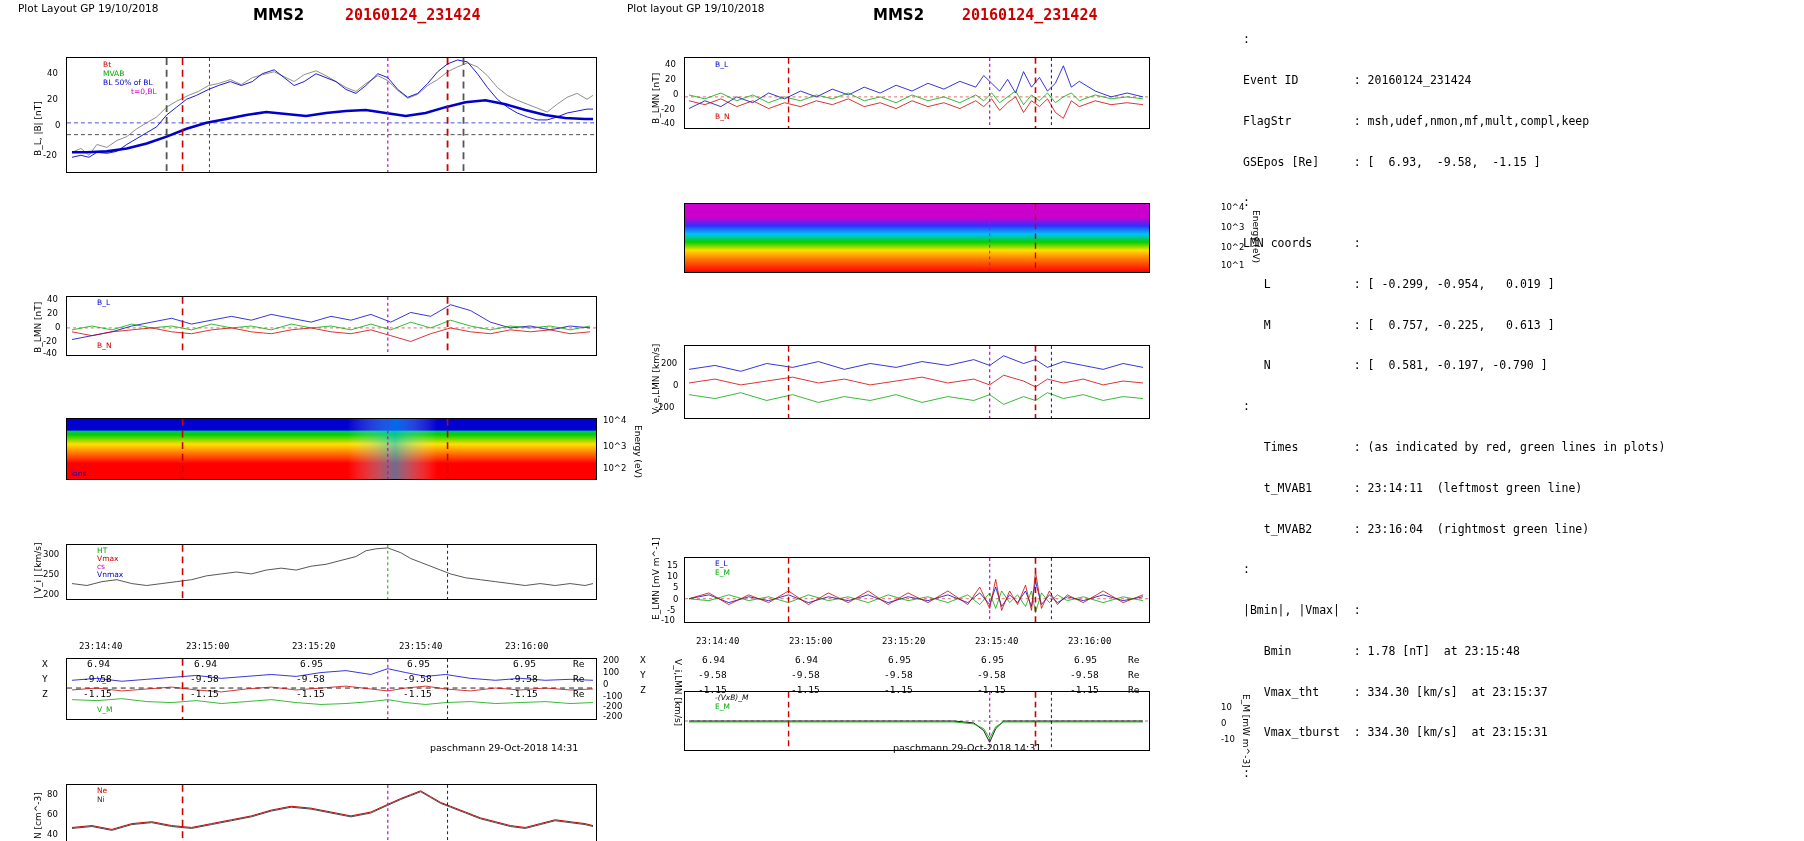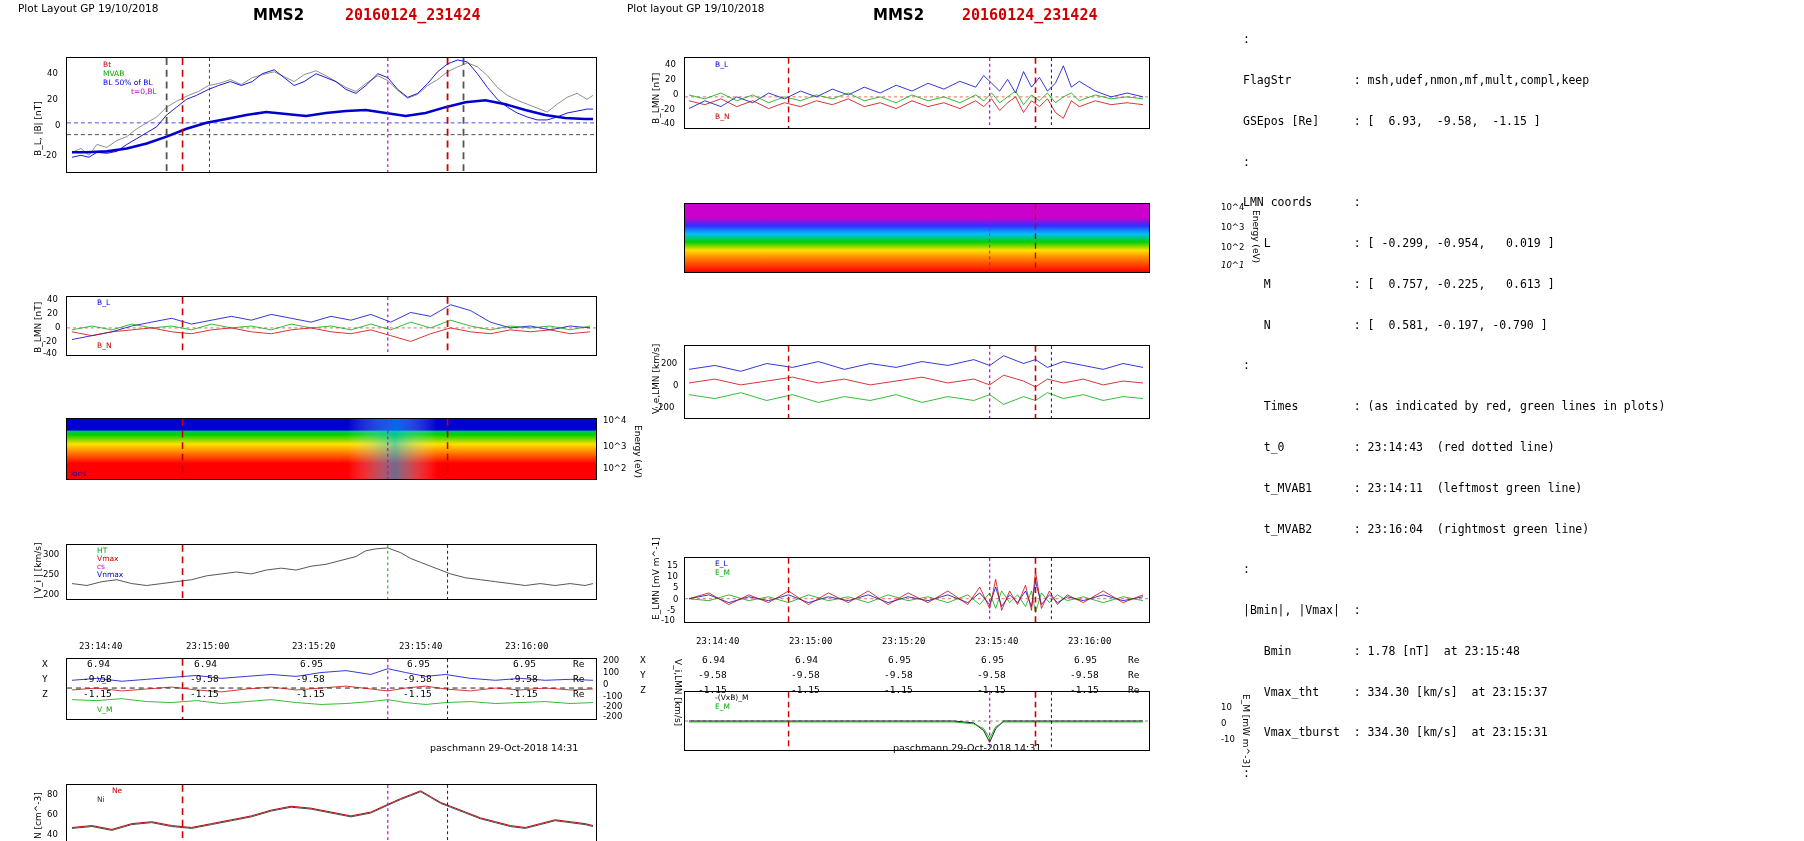--- a/index.html
+++ b/index.html
@@ -161,21 +161,21 @@
         <polyline fill="none" stroke="#cc0000" stroke-width="1" points="5,44 25,42 45,46 65,40 85,38 105,42 125,44 145,40 165,36 185,32 205,26 225,22 245,24 265,28 285,32 305,28 322,20 335,14 345,10 355,6 365,12 375,18 385,22 400,28 415,34 430,38 445,42 460,44 475,40 490,36 505,38 520,40 528,42"></polyline>
         <polyline fill="none" stroke="#303030" stroke-width="0.9" points="5,45 25,43 45,47 65,41 85,39 105,43 125,45 145,41 165,37 185,33 205,27 225,23 245,25 265,29 285,33 305,29 322,21 335,15 345,11 355,7 365,13 375,19 385,23 400,29 415,35 430,39 445,43 460,45 475,41 490,37 505,39 520,41 528,43"></polyline>
         <line x1="116" y1="0" x2="116" y2="58" stroke="#cc0000" stroke-width="1.6" stroke-dasharray="7,5"></line>
         <line x1="322" y1="0" x2="322" y2="58" stroke="#cc00cc" stroke-width="1.2" stroke-dasharray="3,3"></line>
         <line x1="382" y1="0" x2="382" y2="58" stroke="#0000cc" stroke-width="1" stroke-dasharray="3,3"></line>
       </svg>
       <div class="ylab ylabL" style="top:4px;height:50px;">N [cm^-3]</div>
       <div class="ticklab" style="left:-20px;top:4px;">80</div>
       <div class="ticklab" style="left:-20px;top:24px;">60</div>
       <div class="ticklab" style="left:-20px;top:44px;">40</div>
-      <div class="leg" style="left:45px;top:1px;color:#cc0000;">Ne</div>
+      <div class="leg" style="left:30px;top:1px;color:#cc0000;">Ne</div>
       <div class="leg" style="left:30px;top:10px;color:#303030;">Ni</div>
     </div>
 
     <div class="xlabrow" style="left:79px;top:641px;">23:14:40</div>
     <div class="xlabrow" style="left:186px;top:641px;">23:15:00</div>
     <div class="xlabrow" style="left:292px;top:641px;">23:15:20</div>
     <div class="xlabrow" style="left:399px;top:641px;">23:15:40</div>
     <div class="xlabrow" style="left:505px;top:641px;">23:16:00</div>
 
     <div>
@@ -249,21 +249,21 @@
             <stop offset="100%" stop-color="#ff0000"></stop>
           </linearGradient>
         </defs>
         <rect x="0" y="0" width="466" height="70" fill="url(#elY)"></rect>
         <line x1="306" y1="0" x2="306" y2="70" stroke="#cc00cc" stroke-width="1" stroke-dasharray="3,3"></line>
         <line x1="352" y1="0" x2="352" y2="70" stroke="#cc0000" stroke-width="1.4" stroke-dasharray="6,4"></line>
       </svg>
       <div class="ticklab" style="left:536px;top:-2px;">10^4</div>
       <div class="ticklab" style="left:536px;top:18px;">10^3</div>
       <div class="ticklab" style="left:536px;top:38px;">10^2</div>
-      <div class="ticklab" style="left:536px;top:56px;font-style:italic;">10^1</div>
+      <div class="ticklab" style="left:536px;top:56px;">10^1</div>
       <div class="ylab" style="left:566px;top:6px;writing-mode:vertical-rl;height:58px;">Energy (eV)</div>
     </div>
 
     <div class="plotbox" style="left:66px;top:173px;width:466px;height:74px;">
       <svg viewBox="0 0 466 74" preserveAspectRatio="none">
         <polyline fill="none" stroke="#0000cc" stroke-width="0.8" points="4,24 30,20 56,26 82,18 108,22 134,16 160,24 186,18 212,22 238,16 264,20 290,14 306,20 320,10 340,18 352,14 364,22 380,16 400,20 420,24 440,18 460,22"></polyline>
         <polyline fill="none" stroke="#00aa00" stroke-width="0.8" points="4,50 30,54 56,48 82,56 108,50 134,58 160,52 186,56 212,50 238,58 264,52 290,56 306,50 320,60 340,52 352,56 364,48 380,54 400,50 420,56 440,52 460,54"></polyline>
         <polyline fill="none" stroke="#cc0000" stroke-width="0.8" points="4,38 30,34 56,40 82,36 108,32 134,38 160,34 186,40 212,36 238,32 264,38 290,34 306,40 320,30 340,36 352,42 364,34 380,38 400,34 420,40 440,36 460,38"></polyline>
         <line x1="104" y1="0" x2="104" y2="74" stroke="#cc0000" stroke-width="1.4" stroke-dasharray="6,4"></line>
         <line x1="306" y1="0" x2="306" y2="74" stroke="#cc00cc" stroke-width="1.2" stroke-dasharray="3,3"></line>
@@ -306,21 +306,21 @@
         <polyline fill="none" stroke="#00aa00" stroke-width="0.9" points="4,31 40,31 80,31 120,31 160,31 200,31 240,31 270,31 290,33 300,38 306,48 312,36 320,31 340,31 352,31 380,31 420,31 460,31"></polyline>
         <line x1="104" y1="0" x2="104" y2="60" stroke="#cc0000" stroke-width="1.4" stroke-dasharray="6,4"></line>
         <line x1="306" y1="0" x2="306" y2="60" stroke="#cc00cc" stroke-width="1.2" stroke-dasharray="3,3"></line>
         <line x1="352" y1="0" x2="352" y2="60" stroke="#cc0000" stroke-width="1.6" stroke-dasharray="6,4"></line>
         <line x1="368" y1="0" x2="368" y2="60" stroke="#0000cc" stroke-width="1" stroke-dasharray="3,3"></line>
       </svg>
       <div class="ylab" style="left:556px;top:2px;writing-mode:vertical-rl;height:56px;">E_M [mW m^-3]</div>
       <div class="ticklab" style="left:536px;top:10px;">10</div>
       <div class="ticklab" style="left:536px;top:26px;">0</div>
       <div class="ticklab" style="left:536px;top:42px;">-10</div>
-      <div class="leg" style="left:30px;top:1px;color:#000000;">-(VxB)_M</div>
+      <div class="leg" style="left:30px;top:1px;color:#000000;font-style:italic;">-(VxB)_M</div>
       <div class="leg" style="left:30px;top:10px;color:#00aa00;">E_M</div>
     </div>
 
     <div class="xlabrow" style="left:78px;top:636px;">23:14:40</div>
     <div class="xlabrow" style="left:171px;top:636px;">23:15:00</div>
     <div class="xlabrow" style="left:264px;top:636px;">23:15:20</div>
     <div class="xlabrow" style="left:357px;top:636px;">23:15:40</div>
     <div class="xlabrow" style="left:450px;top:636px;">23:16:00</div>
 
     <div>
@@ -347,30 +347,30 @@
       <div class="coordlab" style="left:359px;top:684px;">-1.15</div>
       <div class="coordlab" style="left:452px;top:684px;">-1.15</div>
       <div class="coordlab" style="left:510px;top:684px;">Re</div>
     </div>
 
     <div class="credit" style="left:275px;top:742px;">paschmann 29-Oct-2018 14:31</div>
   </div>
 
   <div class="report">
     <span class="row">:</span>
+    <span class="row">Event ID        : 20160124_231424</span>
     <span class="row">FlagStr         : msh,udef,nmon,mf,mult,compl,keep</span>
     <span class="row">GSEpos [Re]     : [  6.93,  -9.58,  -1.15 ]</span>
     <span class="row">:</span>
     <span class="row">LMN coords      :</span>
     <span class="row">   L            : [ -0.299, -0.954,   0.019 ]</span>
     <span class="row">   M            : [  0.757, -0.225,   0.613 ]</span>
     <span class="row">   N            : [  0.581, -0.197, -0.790 ]</span>
     <span class="row">:</span>
     <span class="row">   Times        : (as indicated by red, green lines in plots)</span>
-    <span class="row">   t_0          : 23:14:43  (red dotted line)</span>
     <span class="row">   t_MVAB1      : 23:14:11  (leftmost green line)</span>
     <span class="row">   t_MVAB2      : 23:16:04  (rightmost green line)</span>
     <span class="row">:</span>
     <span class="row">|Bmin|, |Vmax|  :</span>
     <span class="row">   Bmin         : 1.78 [nT]  at 23:15:48</span>
     <span class="row">   Vmax_tht     : 334.30 [km/s]  at 23:15:37</span>
     <span class="row">   Vmax_tburst  : 334.30 [km/s]  at 23:15:31</span>
     <span class="row">:</span>
     
     

